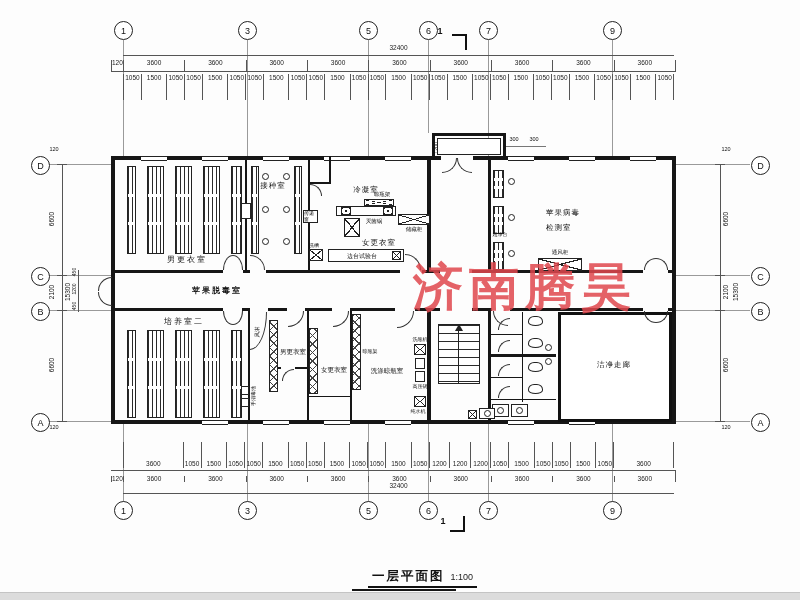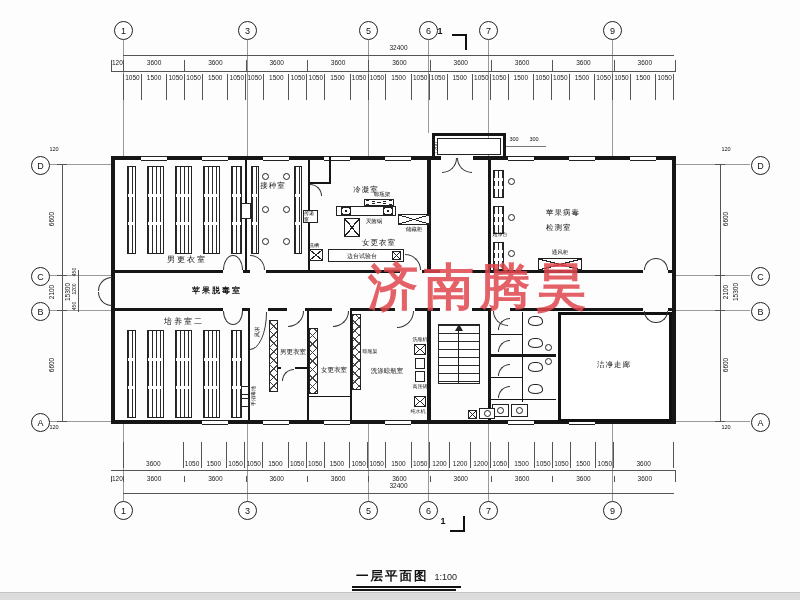--- a/index.html
+++ b/index.html
@@ -37,22 +37,22 @@
   .dimrow .dseg{flex-grow:1;flex-basis:0;border-left:1px solid #555;text-align:center;
                 white-space:nowrap;line-height:1;overflow:visible;display:flex;justify-content:center;}
   .dimrow.last-tick{border-right:1px solid #555;}
   .ticks-down .dseg{align-items:flex-start;padding-top:1px;}
   .ticks-up .dseg{align-items:flex-end;padding-bottom:1px;}
   .bayrow{height:12px;}
   .bayrow.under{border-bottom:1px solid #555;}
   .bayrow.over{border-top:1px solid #555;align-items:flex-end;}
   .totalrow{position:absolute;border-bottom:1px solid #555;text-align:center;font-size:6.5px;color:#222;}
   .watermark{position:absolute;font-size:50px;font-weight:700;color:#e0474e;opacity:.85;
-             letter-spacing:6px;white-space:nowrap;z-index:50;}
-  .title-wrap{position:absolute;display:flex;align-items:baseline;border-bottom:2px solid #111;padding:0 4px 1px 4px;}
+             letter-spacing:6px;white-space:nowrap;z-index:50;margin-left:45px;}
+  .title-wrap{position:absolute;display:flex;align-items:baseline;border-bottom:2px solid #111;padding:0 4px 1px 4px;margin-left:16px;}
   .title-text{font-size:12.5px;font-weight:700;letter-spacing:2px;}
   .title-scale{font-size:9px;margin-left:6px;color:#222;}
   .porch{position:absolute;border:1px solid #222;box-sizing:border-box;background:#fff;}
   .thickroom{position:absolute;border:3px solid #111;box-sizing:border-box;background:#fff;}
   .sect-top{position:absolute;border-top:2px solid #111;border-right:2px solid #111;}
   .sect-bot{position:absolute;border-bottom:2px solid #111;border-right:2px solid #111;}
 </style>
 </head>
 <body>
 

